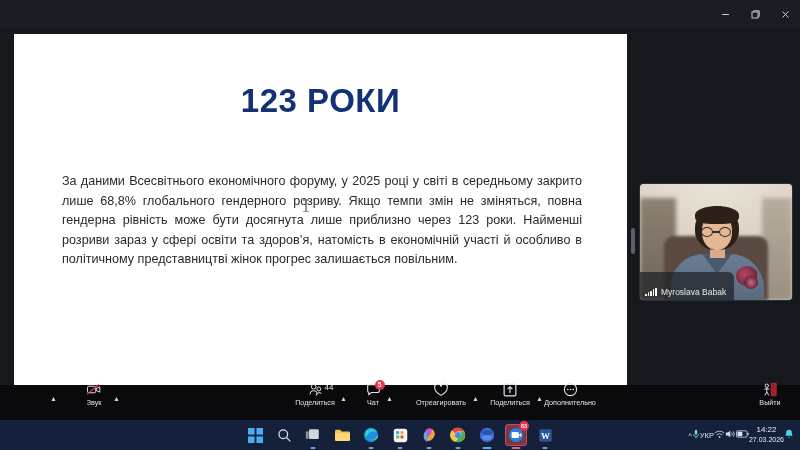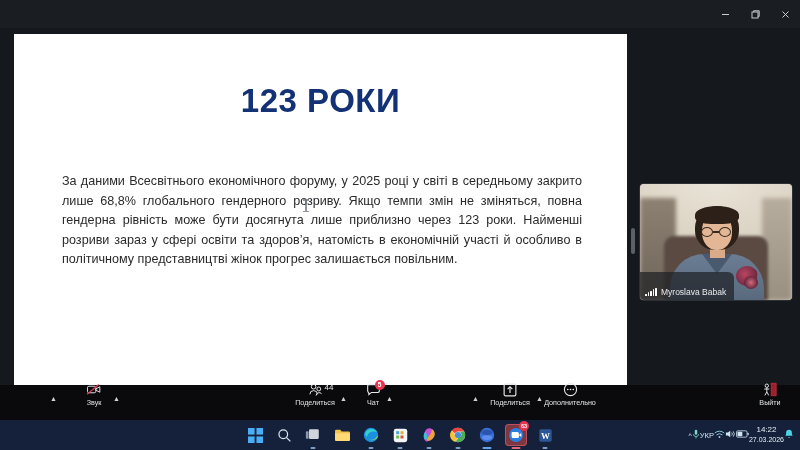--- a/index.html
+++ b/index.html
@@ -304,20 +304,28 @@
       <div class="ico" style="position:relative">
         <svg width="15" height="14" viewBox="0 0 18 16">
           <path d="M2 3.2a1.6 1.6 0 0 1 1.6-1.6h10.8A1.6 1.6 0 0 1 16 3.2v6.1a1.6 1.6 0 0 1-1.6 1.6H6.6L3.4 13.6v-2.7H3.6A1.6 1.6 0 0 1 2 9.3z" fill="none" stroke="#e6e8ea" stroke-width="1.3"></path>
         </svg>
         <span class="badge" style="left:9px;top:-3px">5</span>
       </div>
       <div class="lbl">Чат</div>
     </div>
     <div class="caret" style="left:386px">▲</div>
 
+    <div class="ctl" style="left:408px;width:66px">
+      <div class="ico">
+        <svg width="16" height="14" viewBox="0 0 20 17">
+          <path d="M10 15.2S2.2 10.6 2.2 5.9A3.8 3.8 0 0 1 10 4.2a3.8 3.8 0 0 1 7.8 1.7c0 4.7-7.8 9.3-7.8 9.3z" fill="none" stroke="#e6e8ea" stroke-width="1.3"></path>
+        </svg>
+      </div>
+      <div class="lbl">Отреагировать</div>
+    </div>
     <div class="caret" style="left:472px">▲</div>
 
     <div class="ctl" style="left:482px;width:56px">
       <div class="ico">
         <svg width="14" height="14" viewBox="0 0 16 16">
           <rect x="1.3" y="1.3" width="13.4" height="13.4" rx="1.6" fill="none" stroke="#e6e8ea" stroke-width="1.3"></rect>
           <line x1="8" y1="11.4" x2="8" y2="4.6" stroke="#e6e8ea" stroke-width="1.3"></line>
           <path d="M5.3 7.1 8 4.3l2.7 2.8" fill="none" stroke="#e6e8ea" stroke-width="1.3"></path>
         </svg>
       </div>

